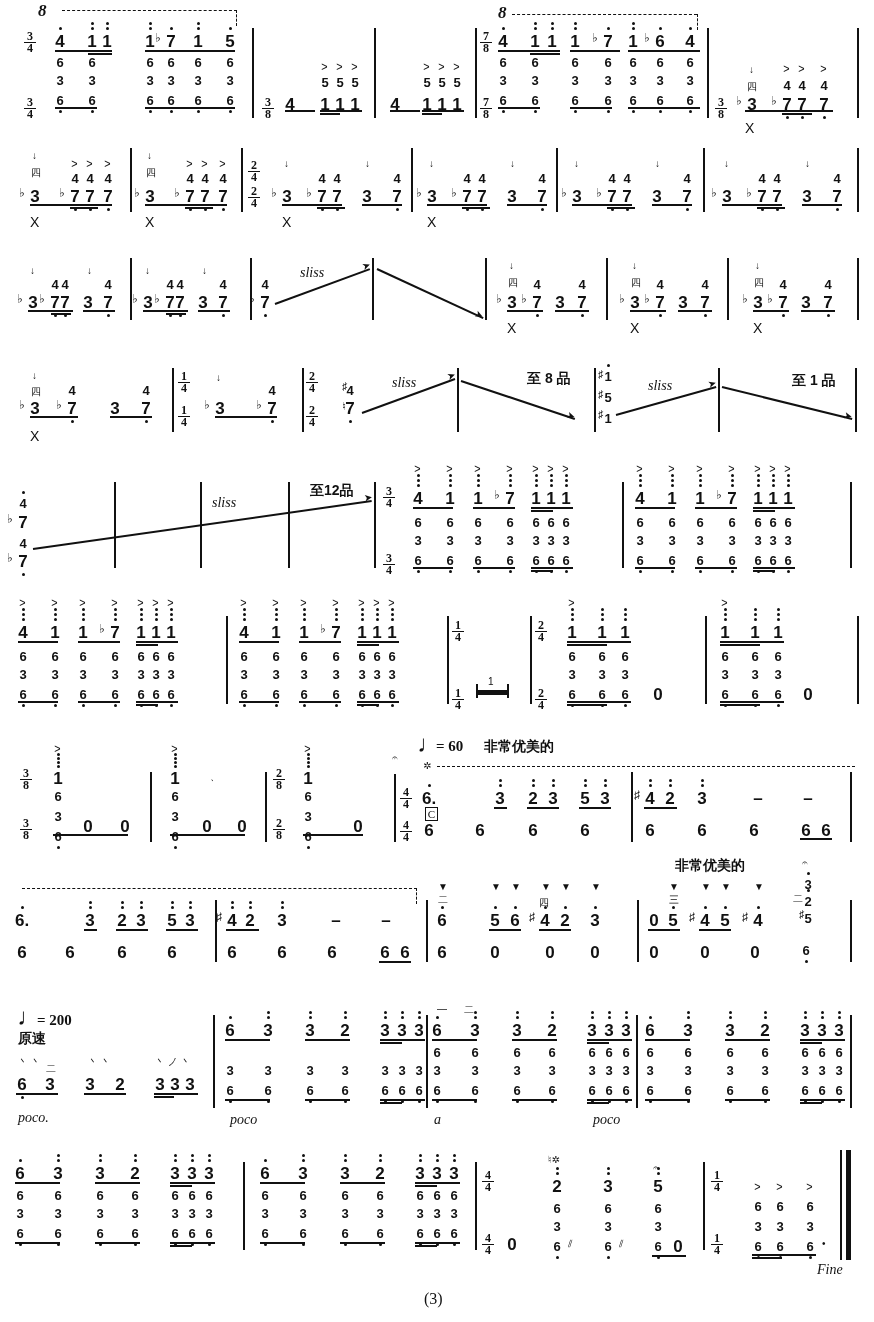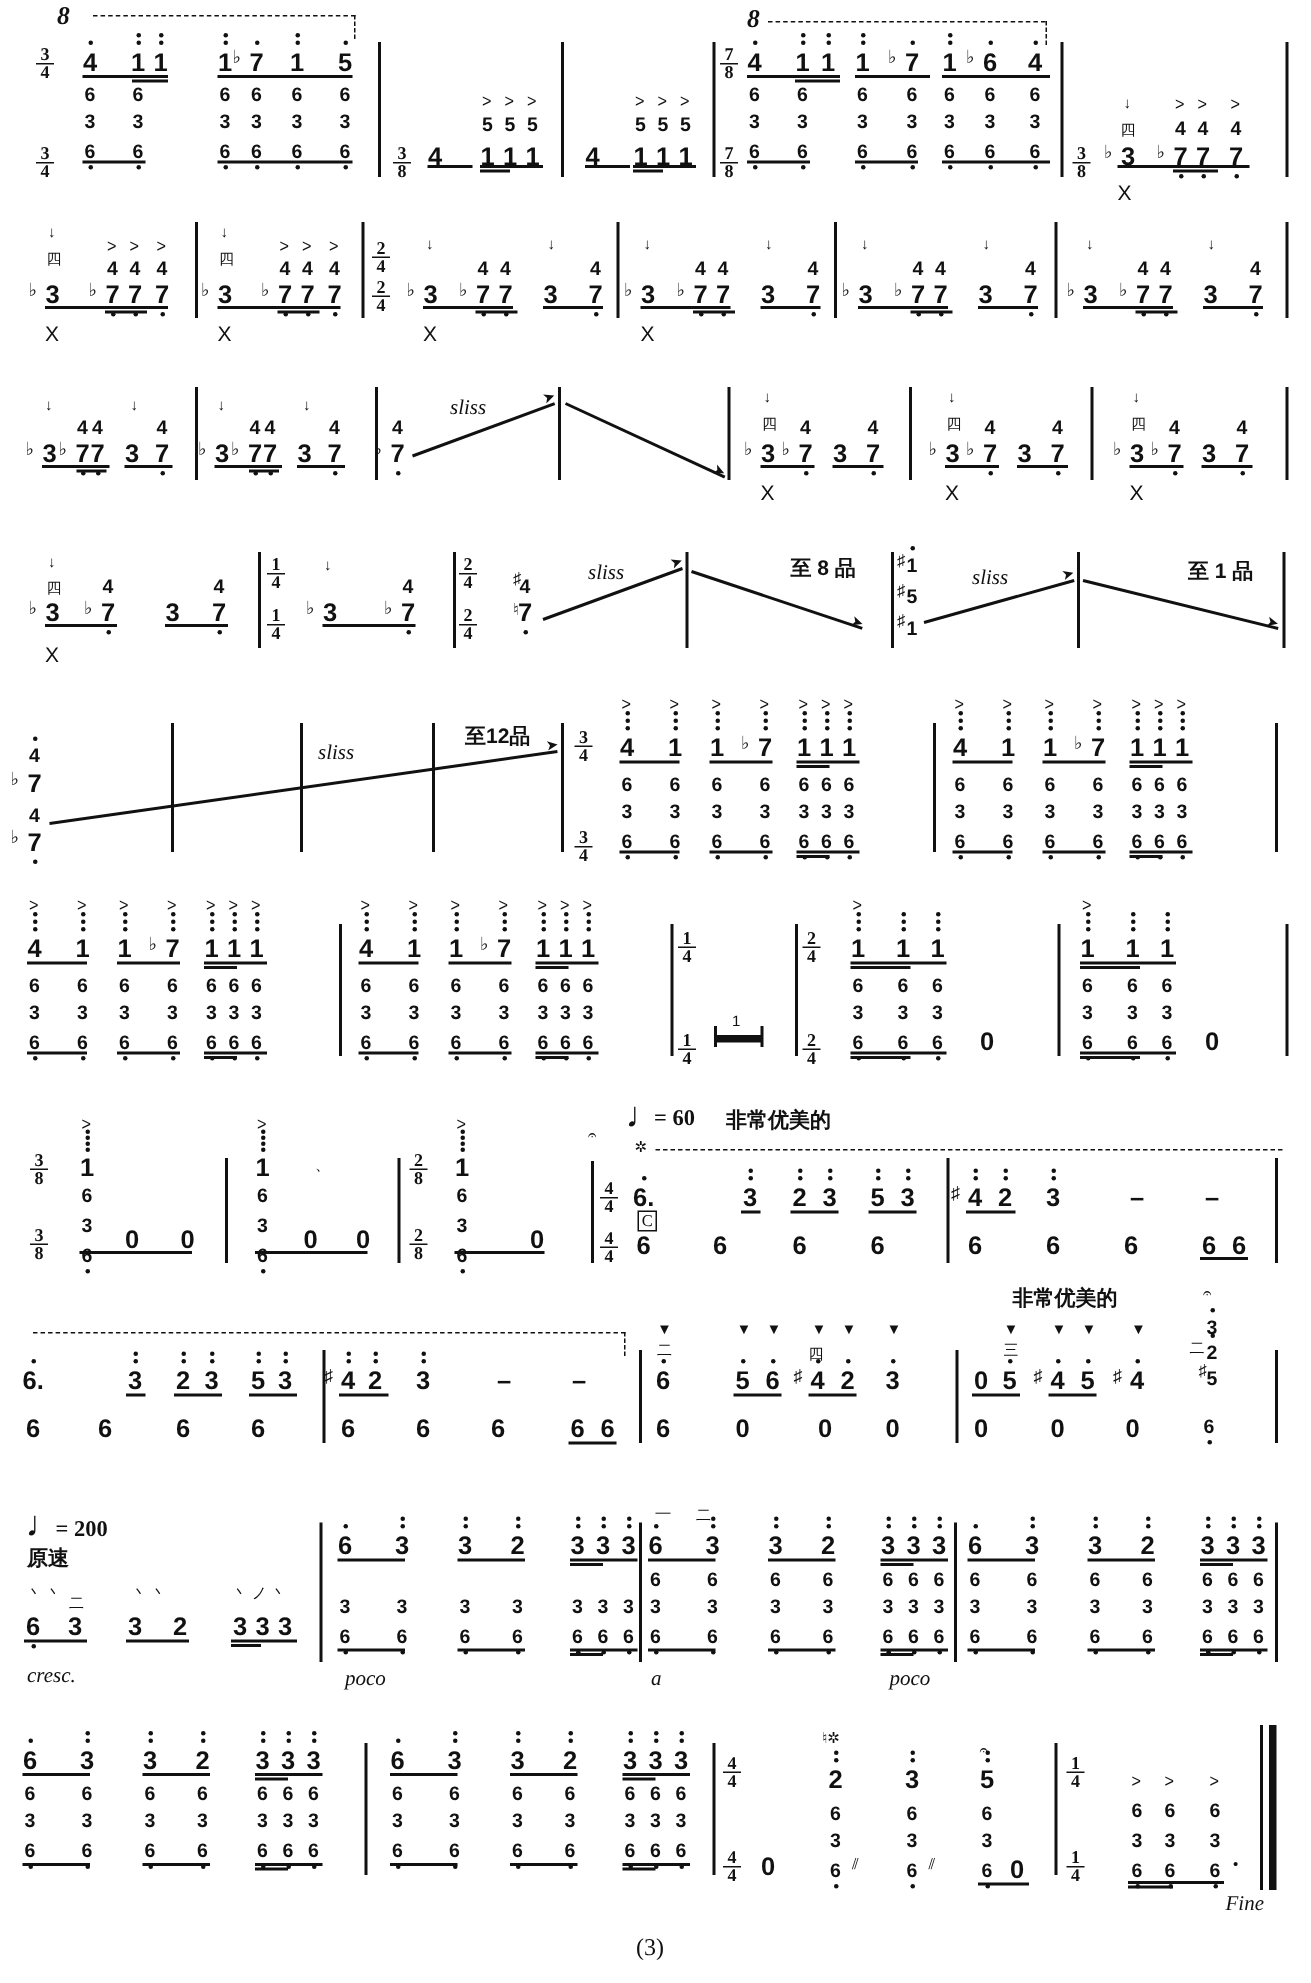--- a/index.html
+++ b/index.html
@@ -764,21 +764,21 @@
     <div class="small" style="left: 46px; top: 1062px;">二</div>
     <div class="ul" style="left: 16px; top: 1093px; width: 42px;"></div>
     <div class="n " style="left: 90px; top: 1076px;">3</div>
     <div class="n " style="left: 120px; top: 1076px;">2</div>
     <div class="ul" style="left: 84px; top: 1093px; width: 42px;"></div>
     <div class="n " style="left: 160px; top: 1076px;">3</div>
     <div class="n " style="left: 175px; top: 1076px;">3</div>
     <div class="n " style="left: 190px; top: 1076px;">3</div>
     <div class="ul" style="left: 154px; top: 1093px; width: 44px;"></div>
     <div class="ul" style="left: 154px; top: 1096px; width: 20px;"></div>
-    <div class="it" style="left: 18px; top: 1110px;">cresc.</div>
+    <div class="it" style="left: 18px; top: 1110px;">poco.</div>
     <div class="bar" style="left: 213px; top: 1015px; height: 93px; width: 2px;"></div>
     <div class="n " style="left: 230px; top: 1022px;">6<span class="dotA" style="top: -6px;"></span></div>
     <div class="n sm" style="left: 230px; top: 1064px;">3</div>
     <div class="n sm" style="left: 230px; top: 1084px;">6<span class="dotB" style="bottom: -6px;"></span></div>
     <div class="n " style="left: 268px; top: 1022px;">3<span class="dotA" style="top: -6px;"></span><span class="dotA" style="top: -11px;"></span></div>
     <div class="n sm" style="left: 268px; top: 1064px;">3</div>
     <div class="n sm" style="left: 268px; top: 1084px;">6<span class="dotB" style="bottom: -6px;"></span></div>
     <div class="n " style="left: 310px; top: 1022px;">3<span class="dotA" style="top: -6px;"></span><span class="dotA" style="top: -11px;"></span></div>
     <div class="n sm" style="left: 310px; top: 1064px;">3</div>
     <div class="n sm" style="left: 310px; top: 1084px;">6<span class="dotB" style="bottom: -6px;"></span></div>

